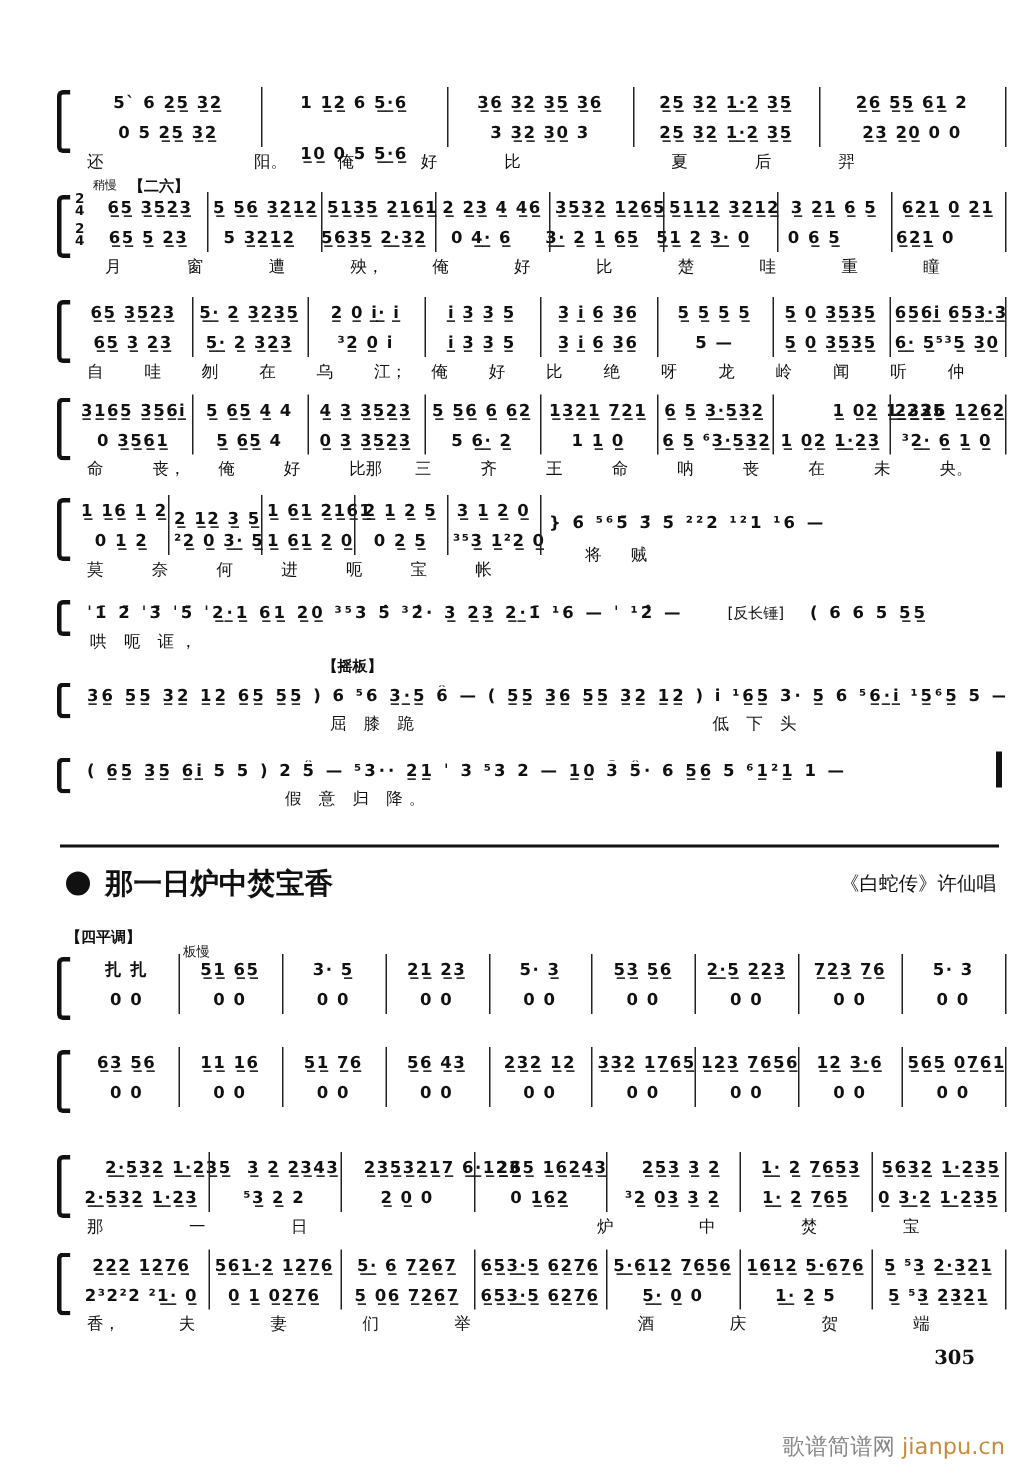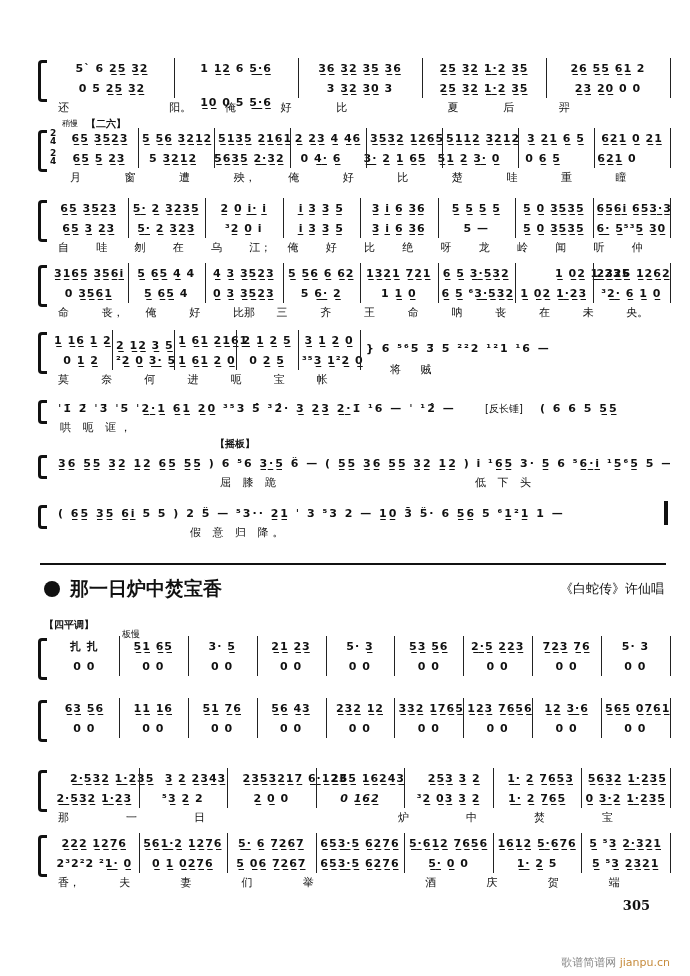--- a/index.html
+++ b/index.html
@@ -12,21 +12,21 @@
   .lyrics{position:absolute;left:58px;right:20px;height:14px;font-size:11px;display:flex;}
   .lyrics span{flex:1;text-align:left;white-space:nowrap;}
   .label{position:absolute;font-size:10px;}
   .free-line{position:absolute;left:58px;right:20px;font-size:11px;font-weight:bold;letter-spacing:2px;white-space:nowrap;overflow:hidden;}
   .free-lyric{position:absolute;font-size:11px;white-space:nowrap;}
   .hr{position:absolute;left:40px;right:24px;height:2px;background:#111;}
   .title{position:absolute;left:44px;top:576px;font-size:19px;font-weight:bold;font-family:"DejaVu Serif","Liberation Serif",serif;display:flex;align-items:center;gap:10px;}
   .dot{width:16px;height:16px;border-radius:50%;background:#111;display:inline-block;}
   .source{position:absolute;right:26px;top:580px;font-size:13px;font-family:"DejaVu Serif","Liberation Serif",serif;}
   .pagenum{position:absolute;right:40px;top:898px;font-size:13px;font-weight:bold;font-family:"DejaVu Serif","Liberation Serif",serif;}
-  .watermark{position:absolute;right:20px;top:955px;font-size:11px;color:#888;}
+  .watermark{position:absolute;right:20px;top:955px;font-size:15px;color:#888;}
   .watermark b{color:#c68b3c;font-weight:normal;}
   .endbar{position:absolute;width:4px;background:#111;}
 </style>
 </head>
 <body>
 
 <div id="section1">
     <div class="sys" style="top: 60px; height: 60px;">
       <div class="brace" style="top: 0px; height: 36px;"></div>
       <div class="staff-row" style="top: 0px; left: 50px; right: 20px;">
@@ -352,21 +352,21 @@
         <div class="measure" style="width: 14.2857%;">2̲3̲5̲3̲2̲1̲7̲ 6̲·̲1̲2̲3̲</div>
         <div class="measure" style="width: 14.2857%;">2̲6̲5̲ 1̲6̲2̲4̲3̲</div>
         <div class="measure" style="width: 14.2857%;">2̲5̲3̲ 3̲ 2̲</div>
         <div class="measure" style="width: 14.2857%;">1̲·̲ 2̲ 7̲6̲5̲3̲</div>
         <div class="measure" style="width: 14.2857%;">5̲6̲3̲2̲ 1̲·̲2̲3̲5̲</div>
       </div>
       <div class="staff-row" style="top: 20px; left: 50px; right: 20px;">
         <div class="measure" style="width: 14.2857%;">2̲·̲5̲3̲2̲ 1̲·̲2̲3̲</div>
         <div class="measure" style="width: 14.2857%;">⁵3̲ 2̲ 2</div>
         <div class="measure" style="width: 14.2857%;">2̲ 0̲ 0</div>
-        <div class="measure" style="width: 14.2857%; font-style: italic;">0  1̲6̲2̲</div>
+        <div class="measure" style="width: 14.2857%;">0  1̲6̲2̲</div>
         <div class="measure" style="width: 14.2857%;">³2̲ 0̲3̲ 3̲ 2̲</div>
         <div class="measure" style="width: 14.2857%;">1̲·̲ 2̲ 7̲6̲5̲</div>
         <div class="measure" style="width: 14.2857%;">0̲ 3̲·̲2̲ 1̲·̲2̲3̲5̲</div>
       </div>
       <div class="bar" style="left: 138.571px; top: -2px; height: 40px;"></div>
       <div class="bar" style="left: 227.143px; top: -2px; height: 40px;"></div>
       <div class="bar" style="left: 315.714px; top: -2px; height: 40px;"></div>
       <div class="bar" style="left: 404.286px; top: -2px; height: 40px;"></div>
       <div class="bar" style="left: 492.857px; top: -2px; height: 40px;"></div>
       <div class="bar" style="left: 581.429px; top: -2px; height: 40px;"></div>

